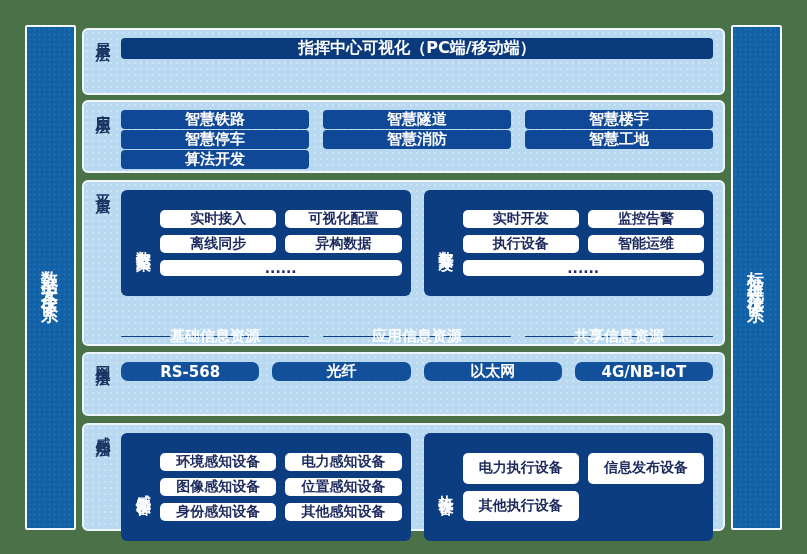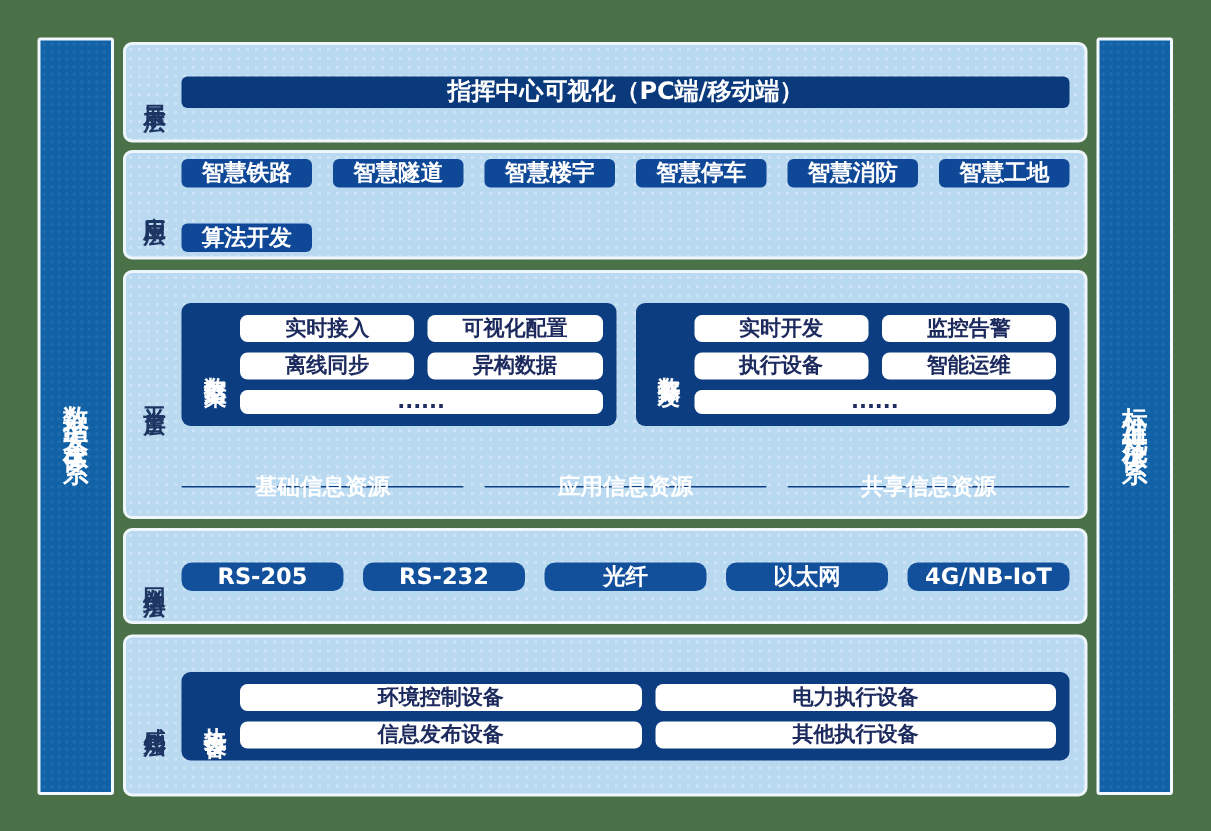--- a/index.html
+++ b/index.html
@@ -28,21 +28,21 @@
     writing-mode:vertical-lr; text-orientation:upright;
     color:#ffffff; font-size:17px; font-weight:600; letter-spacing:7px;
   }
 
   
   .panel {
     position:absolute; left:82px; width:643px;
     background:#b9d9f1;
     border:2px solid #eef6fc;
     border-radius:6px;
-    display:flex; align-items:center;
+    display:flex; align-items:flex-start;
     background-image:radial-gradient(rgba(255,255,255,0.25) 1px, transparent 1.4px);
     background-size:6px 6px;
   }
   .panel-display    { top:28px;  height:67px; }
   .panel-app        { top:100px; height:73px; }
   .panel-platform   { top:180px; height:166px; }
   .panel-network    { top:352px; height:64px; }
   .panel-perception { top:423px; height:108px; }
 
   .layer-label-col {
@@ -61,42 +61,42 @@
     background-image:radial-gradient(rgba(255,255,255,0.07) 1px, transparent 1.4px);
     background-size:5px 5px;
   }
   .display-box {
     flex:1; background:#0b3a7c; border-radius:4px;
     display:flex; align-items:center; justify-content:center;
     color:#fff; font-size:16px; font-weight:700;
   }
   .btn-grid-app {
     flex:1; display:grid;
-    grid-template-columns:repeat(6,1fr); grid-template-rows:1fr 1fr;
-    gap:24px 14px;
+    grid-template-columns:repeat(3,1fr); grid-template-rows:1fr 1fr;
+    gap:1px 14px;
   }
   .app-btn {
     background:#0f4897; border-radius:4px;
     display:flex; align-items:center; justify-content:center;
     color:#fff; font-size:15px; font-weight:700;
   }
   .net-row { flex:1; display:flex; gap:13px; }
   .net-btn {
     flex:1; background:#12509c; border-radius:7px;
     display:flex; align-items:center; justify-content:center;
     color:#fff; font-size:15px; font-weight:700;
   }
 
   
   .panel-content.col { flex-direction:column; }
   .group-row { flex:1; display:flex; gap:13px; }
   .group-box {
     flex:1; background:#0c3d80; border-radius:6px;
     display:flex; align-items:stretch;
-    padding:8px 9px;
+    padding:20px 9px;
   }
   .group-title-col {
     width:26px; flex:none; display:flex; align-items:center; justify-content:center;
   }
   .group-title {
     writing-mode:vertical-lr; text-orientation:upright;
     color:#fff; font-size:15px; font-weight:700; letter-spacing:2px; line-height:1;
   }
   .group-items {
     flex:1; display:grid; grid-template-columns:1fr 1fr; gap:7px 9px;
@@ -193,41 +193,52 @@
       </div>
     </div>
   </div>
 
   <div class="panel panel-network">
     <div class="layer-label-col">
       <div class="layer-label">网络层</div>
     </div>
     <div class="panel-content">
       <div class="net-row">
-        <div class="net-btn dark-texture">RS-205</div>
-        <div class="net-btn dark-texture">RS-232</div>
+        <div class="net-btn dark-texture">RS-568</div>
         <div class="net-btn dark-texture">光纤</div>
         <div class="net-btn dark-texture">以太网</div>
         <div class="net-btn dark-texture">4G/NB-IoT</div>
       </div>
     </div>
   </div>
 
   <div class="panel panel-perception">
     <div class="layer-label-col">
       <div class="layer-label">感知层</div>
     </div>
     <div class="panel-content">
       <div class="group-row">
         <div class="group-box dark-texture">
           <div class="group-title-col">
+            <div class="group-title">感知设备</div>
+          </div>
+          <div class="group-items">
+            <div class="white-item">环境感知设备</div>
+            <div class="white-item">电力感知设备</div>
+            <div class="white-item">图像感知设备</div>
+            <div class="white-item">位置感知设备</div>
+            <div class="white-item">身份感知设备</div>
+            <div class="white-item">其他感知设备</div>
+          </div>
+        </div>
+        <div class="group-box dark-texture">
+          <div class="group-title-col">
             <div class="group-title">执行设备</div>
           </div>
           <div class="group-items">
-            <div class="white-item">环境控制设备</div>
             <div class="white-item">电力执行设备</div>
             <div class="white-item">信息发布设备</div>
             <div class="white-item">其他执行设备</div>
           </div>
         </div>
       </div>
     </div>
   </div>
 
 </div>

